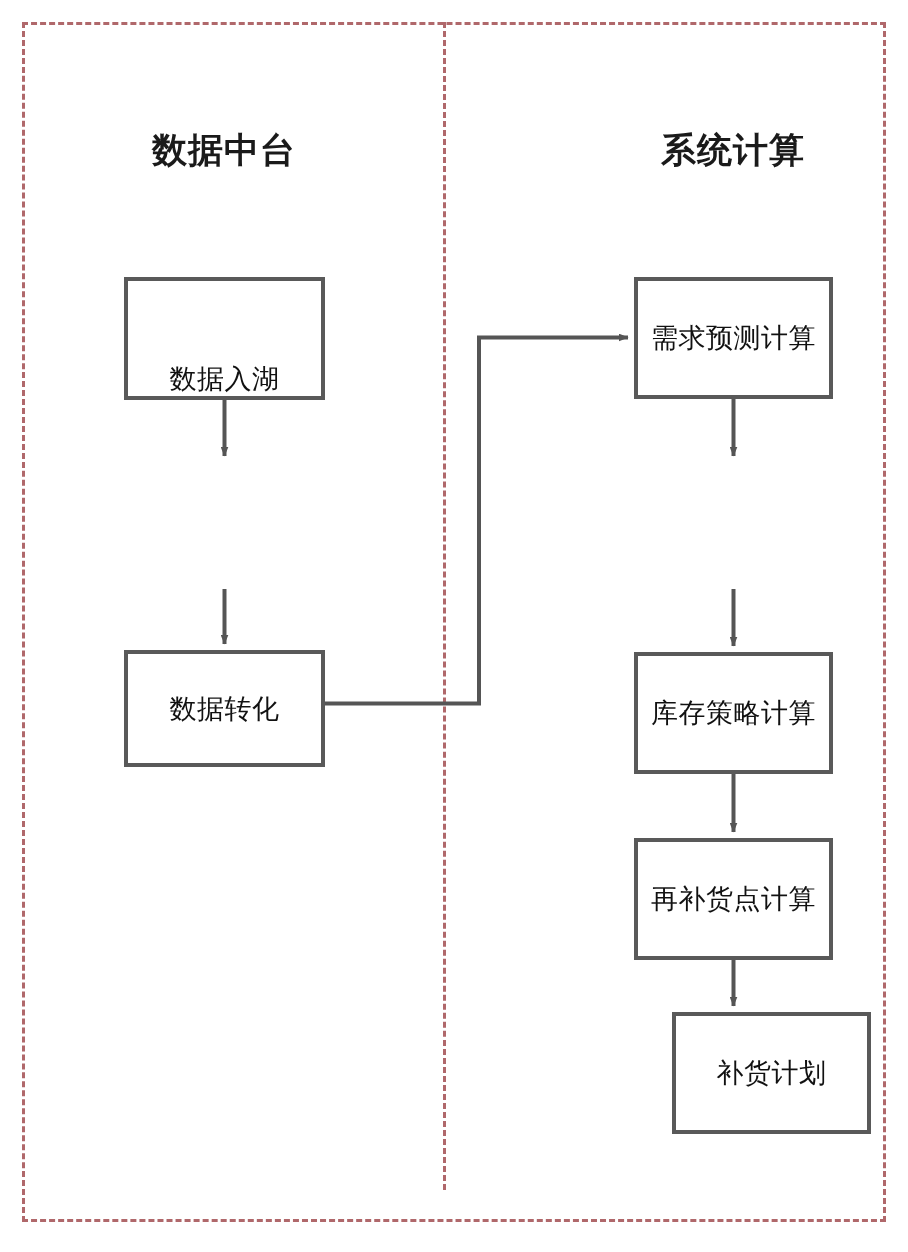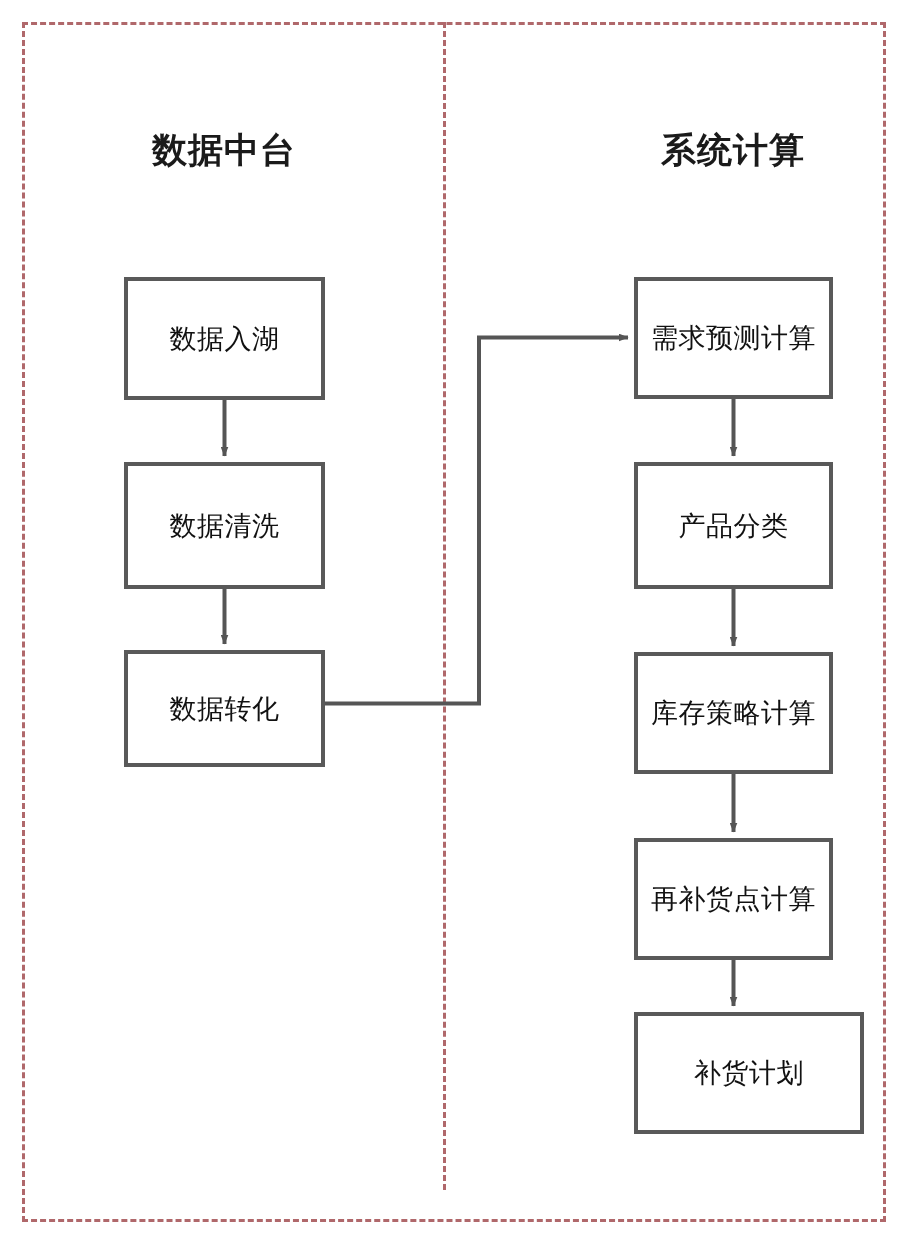--- a/index.html
+++ b/index.html
@@ -66,30 +66,30 @@
   }
   .node-label {
     font-size: 27px;
     line-height: 34px;
     color: #111111;
     white-space: nowrap;
     letter-spacing: 0.5px;
   }
 
   
-  #node-data-lake      { left: 124px; top: 277px; width: 201px; height: 123px; }
+  #node-data-lake      { left: 124px; top: 277px; width: 201px; height: 123px; align-items: flex-end; }
   #node-data-clean     { left: 124px; top: 462px; width: 201px; height: 127px; }
   #node-data-transform { left: 124px; top: 650px; width: 201px; height: 117px; }
 
   
   #node-demand-forecast   { left: 634px; top: 277px;  width: 199px; height: 122px; }
   #node-product-category  { left: 634px; top: 462px;  width: 199px; height: 127px; }
   #node-inventory-policy  { left: 634px; top: 652px;  width: 199px; height: 122px; }
   #node-reorder-point     { left: 634px; top: 838px;  width: 199px; height: 122px; text-align: right; }
-  #node-replenish-plan    { left: 634px; top: 1012px; width: 230px; height: 122px; }
+  #node-replenish-plan    { left: 672px; top: 1012px; width: 199px; height: 122px; }
 
   
   #connectors {
     position: absolute;
     left: 0;
     top: 0;
     width: 908px;
     height: 1252px;
     pointer-events: none;
   }
@@ -104,35 +104,29 @@
   <div class="lane-divider"></div>
 
   <div id="lane-title-right" class="lane-title">系统计算</div>
 
   <div id="lane-title-left" class="lane-title">数据中台</div>
 
   <div id="node-data-lake" class="node">
     <span class="node-label">数据入湖</span>
   </div>
 
-  <div id="node-data-clean" class="node">
-    <span class="node-label">数据清洗</span>
-  </div>
 
   <div id="node-demand-forecast" class="node">
     <span class="node-label">需求预测计算</span>
   </div>
 
   <div id="node-data-transform" class="node">
     <span class="node-label">数据转化</span>
   </div>
 
-  <div id="node-product-category" class="node">
-    <span class="node-label">产品分类</span>
-  </div>
 
   <div id="node-inventory-policy" class="node">
     <span class="node-label">库存策略计算</span>
   </div>
 
   <div id="node-reorder-point" class="node">
     <span class="node-label">再补货点计算</span>
   </div>
 
   <div id="node-replenish-plan" class="node">

